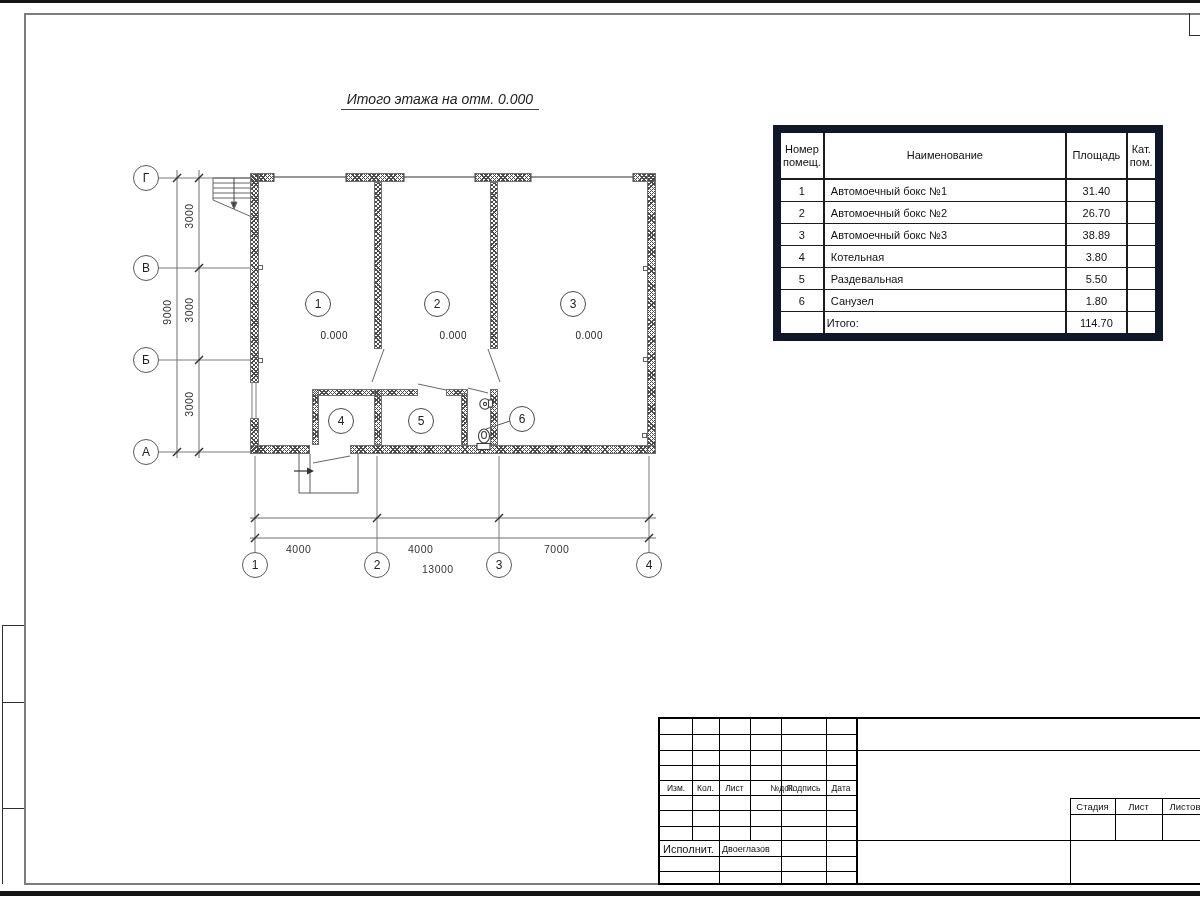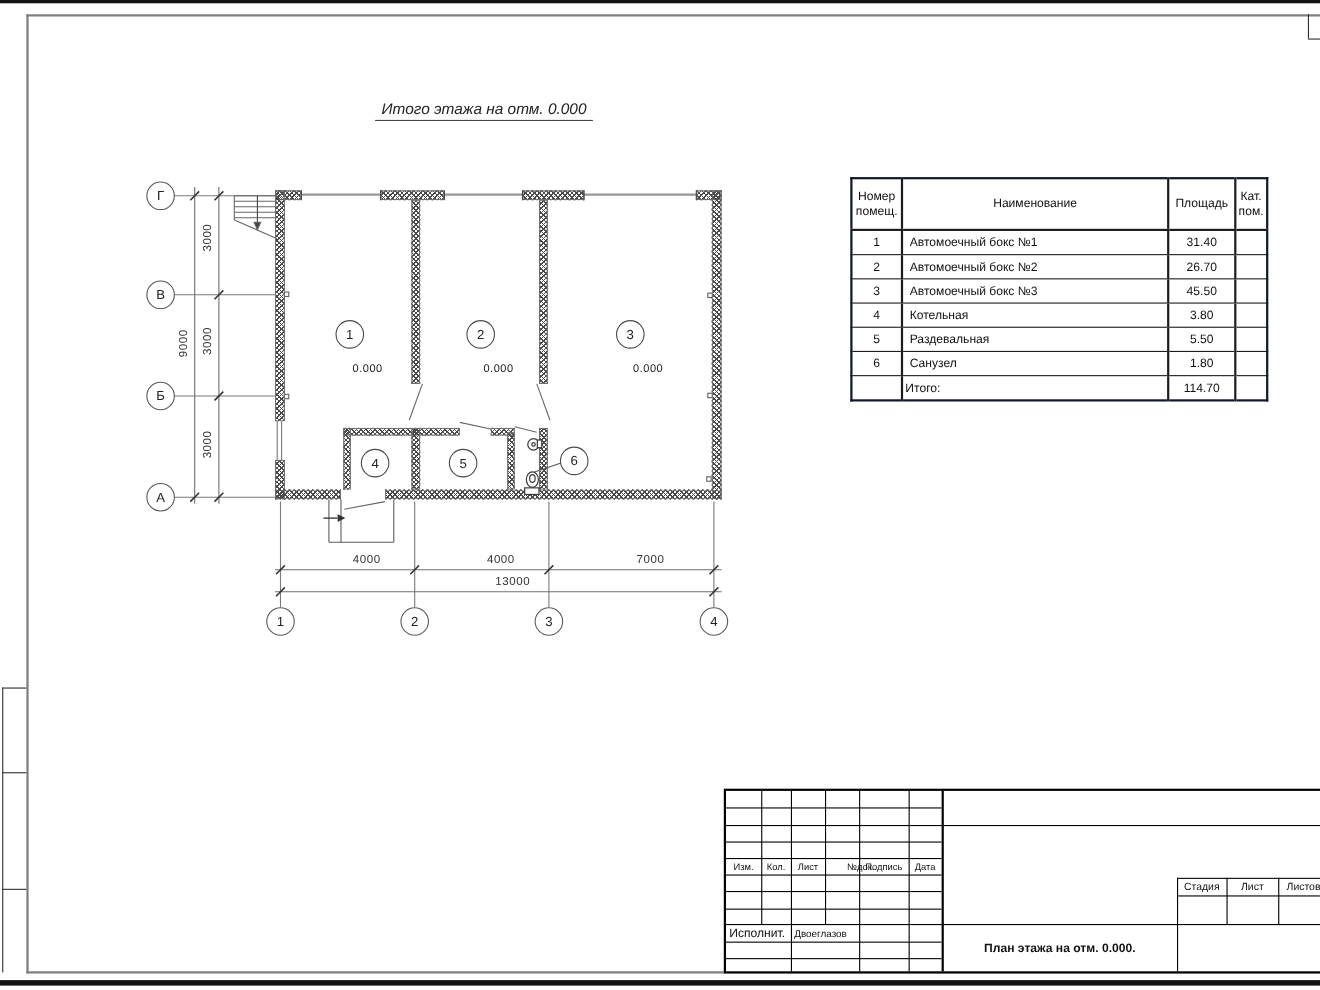--- a/index.html
+++ b/index.html
@@ -18,37 +18,37 @@
       repeating-linear-gradient(135deg,#4a4a4a 0 1px,transparent 1px 3px);
     box-shadow:inset 0 0 0 1px #707070;}
   .pil{position:absolute;width:5px;height:5px;border:1px solid #606060;background:#fff;box-sizing:border-box;}
   
   .bub{position:absolute;width:26px;height:26px;border:1.3px solid #5a5a5a;border-radius:50%;
        background:#fff;display:flex;align-items:center;justify-content:center;
        font-size:12px;color:#222;box-sizing:border-box;}
   
   .dim{position:absolute;font-size:10.5px;color:#333;letter-spacing:.5px;white-space:nowrap;}
   .dim.rot{transform:rotate(-90deg);transform-origin:center;}
-  .dimc{width:60px;text-align:right;}
+  .dimc{width:60px;text-align:left;margin-top:40px;}
   .elev{position:absolute;width:60px;text-align:right;font-size:10px;color:#222;letter-spacing:.5px;}
   
   .draw-title{position:absolute;text-align:center;font-style:italic;font-size:14px;color:#222;}
   .draw-title span{border-bottom:1.4px solid #444;padding:0 6px 2px 6px;}
   
   .expl{position:absolute;left:773px;top:125px;border-collapse:collapse;table-layout:fixed;
         font-size:11px;color:#111;background:#fff;}
   .expl td{border:1px solid #1c1c1c;padding:0 2px;overflow:hidden;}
   .expl .hd td{border-bottom:2px solid #1c1c1c;text-align:center;vertical-align:middle;height:45px;line-height:1.15;}
   .expl td.bL{border-left:2px solid #1c1c1c;}
   .expl tr.rw td{height:21px;}
   .expl td.cnum{text-align:center;}
   .expl td.cname{text-align:left;padding-left:6px;}
   .expl td.carea{text-align:center;}
   .expl td.ctot{padding-right:8px;}
-  .expl{border:2px solid #0f172a;margin-top:36px;}
+  .expl{border:8px solid #0f172a;}
   
   .stamp{position:absolute;left:658px;top:717px;width:552px;height:168px;
          border:2px solid #000;box-sizing:border-box;background:#fff;}
   .sv{position:absolute;width:1px;background:#000;}
   .sh{position:absolute;height:1px;background:#000;}
   .sc{position:absolute;display:flex;align-items:center;justify-content:center;
       font-size:8.5px;color:#111;white-space:nowrap;}
   .sc.left{justify-content:flex-start;}
   .stitle{position:absolute;display:flex;align-items:center;justify-content:center;
           font-size:11px;font-weight:bold;color:#111;white-space:nowrap;}
@@ -268,21 +268,21 @@
     </tr>
     <tr class="rw">
       <td class="cnum">2</td>
       <td class="cname bL">Автомоечный бокс №2</td>
       <td class="carea bL">26.70</td>
       <td class="bL"></td>
     </tr>
     <tr class="rw">
       <td class="cnum">3</td>
       <td class="cname bL">Автомоечный бокс №3</td>
-      <td class="carea bL">45.50</td>
+      <td class="carea bL">38.89</td>
       <td class="bL"></td>
     </tr>
     <tr class="rw">
       <td class="cnum">4</td>
       <td class="cname bL">Котельная</td>
       <td class="carea bL">3.80</td>
       <td class="bL"></td>
     </tr>
     <tr class="rw">
       <td class="cnum">5</td>
@@ -337,16 +337,15 @@
     <div class="sc" style="left:121px;top:61px;width:45px;height:15px;">Подпись</div>
     <div class="sc" style="left:166px;top:61px;width:30px;height:15px;">Дата</div>
 
     <div class="sc left" style="left:3px;top:122px;width:55px;height:15px;font-size:11px;">Исполнит.</div>
     <div class="sc left" style="left:62px;top:122px;width:58px;height:15px;font-size:9px;">Двоеглазов</div>
 
     <div class="sc" style="left:410px;top:79px;width:45px;height:16px;font-size:9.5px;">Стадия</div>
     <div class="sc" style="left:455px;top:79px;width:47px;height:16px;font-size:9.5px;">Лист</div>
     <div class="sc" style="left:502px;top:79px;width:46px;height:16px;font-size:9.5px;">Листов</div>
 
-    <div class="stitle" style="left:197px;top:121px;width:213px;height:43px;">План этажа на отм. 0.000.</div>
   </div>
 
 </div>
 
 </body></html>

